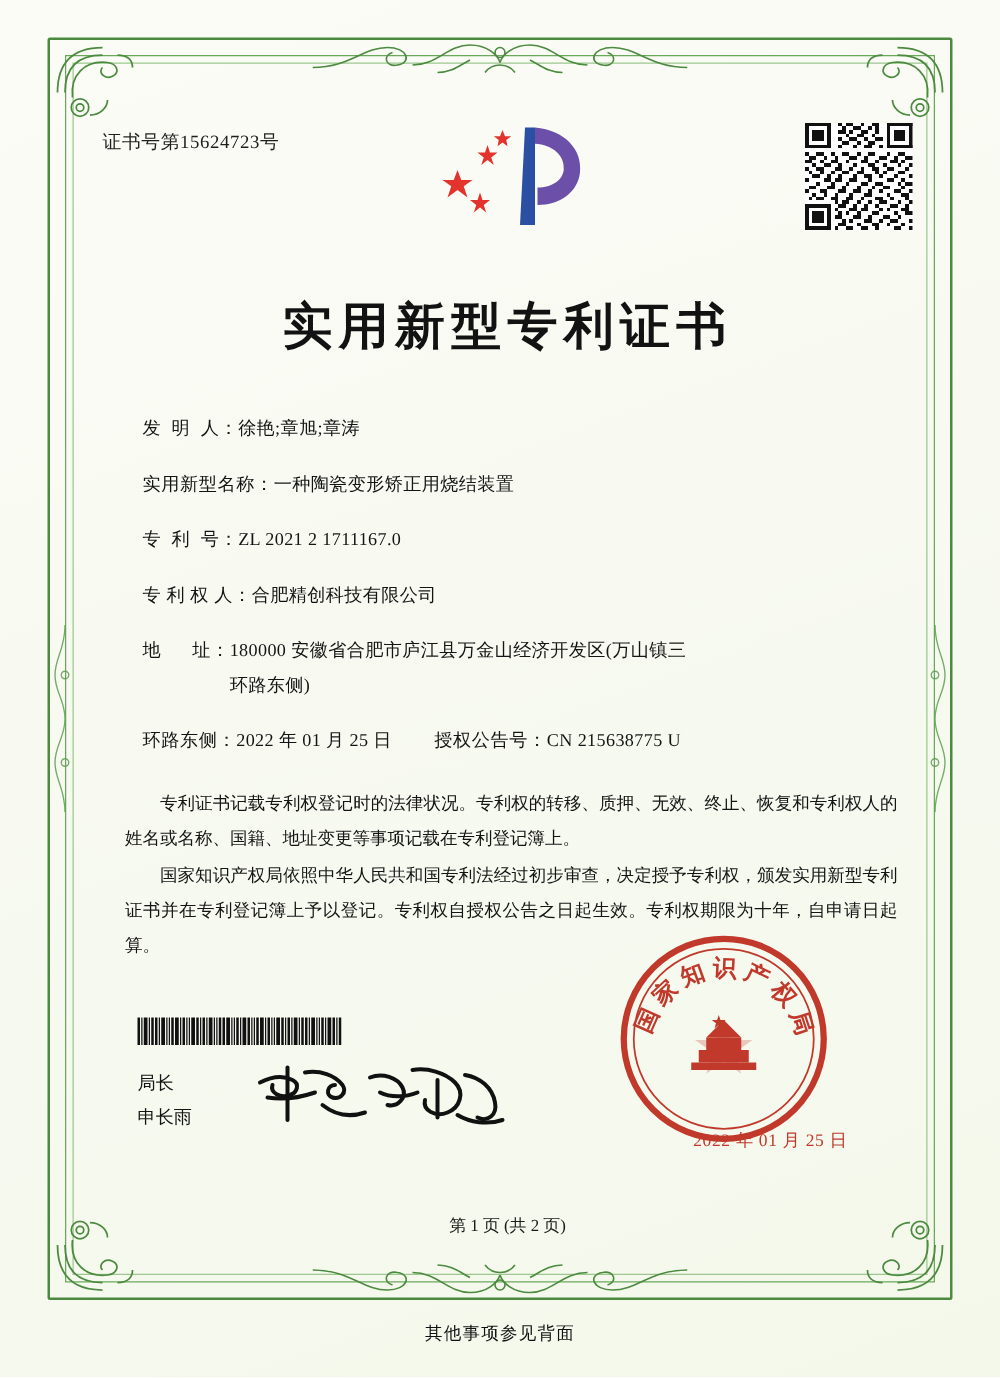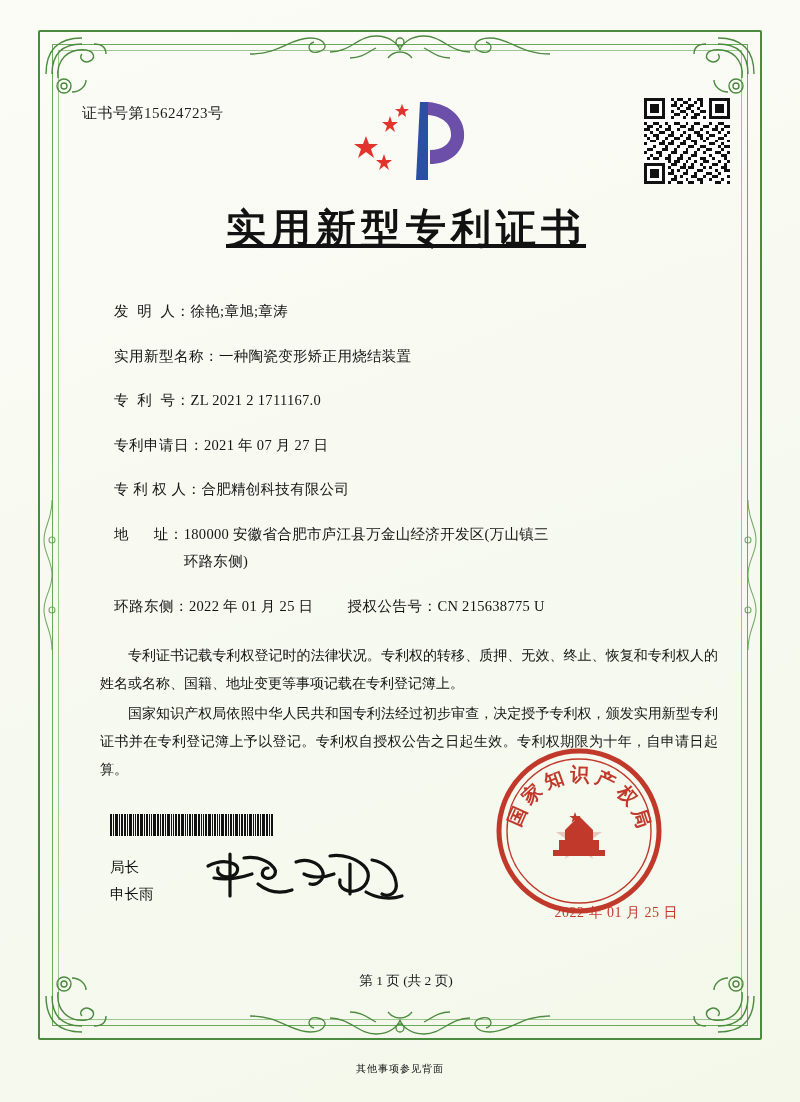--- a/index.html
+++ b/index.html
@@ -118,23 +118,22 @@
     height: 86px;
   }
   .qr svg { width: 100%; height: 100%; display:block; }
 
   .title {
     text-align: center;
     font-size: 40px;
     font-weight: bold;
     letter-spacing: 5px;
     color: #121212;
-    margin-top: 78px;
+    margin-top: 110px;
     font-family: "Liberation Serif", serif;
-    text-decoration: underline;
   }
 
   .fields {
     margin-top: 42px;
     padding-left: 32px;
     font-size: 14.5px;
     color: #141414;
     line-height: 1.9;
   }
   .field-row {
@@ -235,21 +234,21 @@
     text-align: center;
     font-size: 13.5px;
     color: #1a1a1a;
   }
 
   .footer-note {
     position: absolute;
     left: 0; right: 0;
     bottom: 26px;
     text-align: center;
-    font-size: 10px;
+    font-size: 14px;
     color: #111;
     letter-spacing: 1px;
   }
 </style>
 </head>
 <body>
 
 <div class="page">
 
   <div class="frame-outer"></div>
@@ -566,24 +565,20 @@
       <div class="field-row">
         <span class="field-label">实用新型名称：</span>
         <span class="field-value">一种陶瓷变形矫正用烧结装置</span>
       </div>
 
       <div class="field-row">
         <span class="field-label">专  利  号：</span>
         <span class="field-value">ZL 2021 2 1711167.0</span>
       </div>
 
-      <div class="field-row">
-        <span class="field-label">专利申请日：</span>
-        <span class="field-value">2021 年 07 月 27 日</span>
-      </div>
 
       <div class="field-row">
         <span class="field-label">专 利 权 人：</span>
         <span class="field-value">合肥精创科技有限公司</span>
       </div>
 
       <div class="field-row">
         <span class="field-label">地      址：</span>
         <span class="field-value">
           <span>180000  安徽省合肥市庐江县万金山经济开发区(万山镇三</span>

